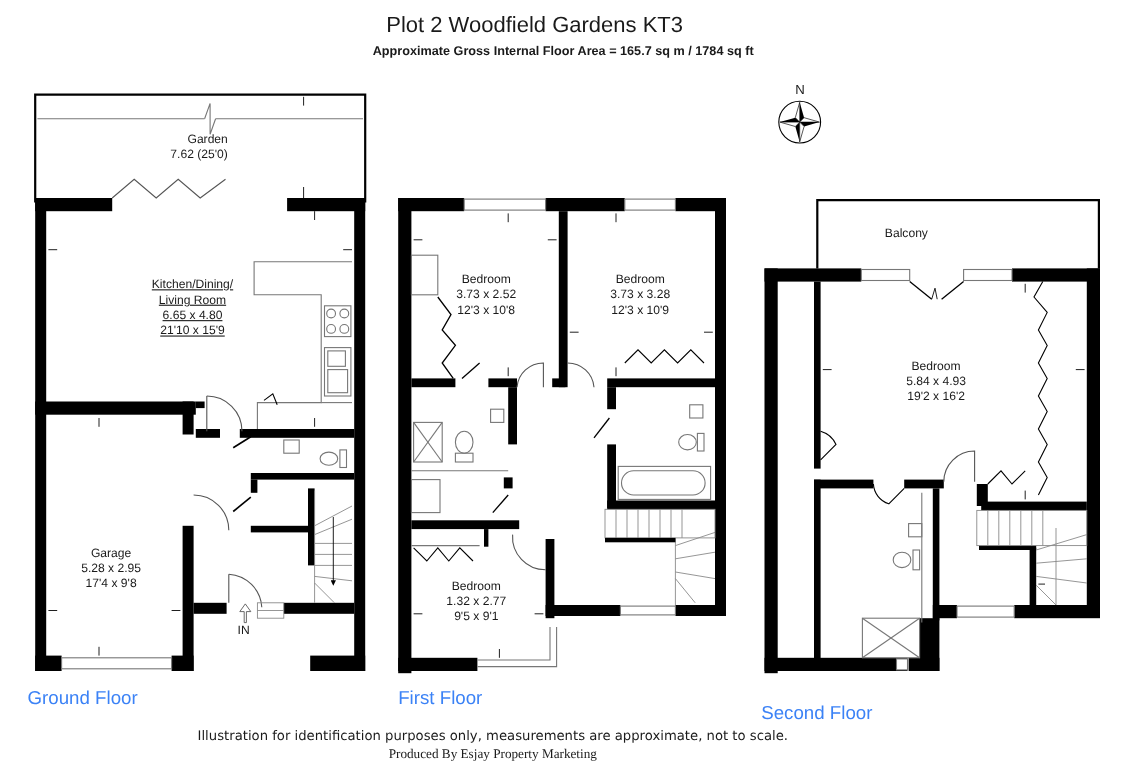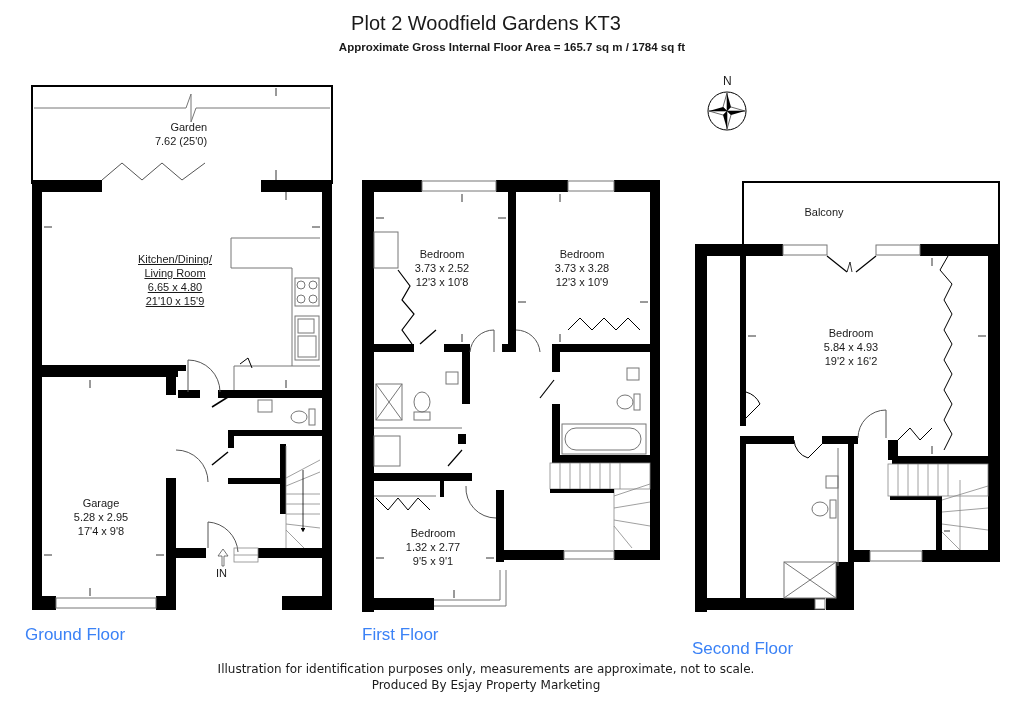--- a/index.html
+++ b/index.html
@@ -1,21 +1,21 @@
 <!DOCTYPE html>
 <html><head>
 <meta charset="utf-8">
 <style>
   html, body { margin:0; padding:0; background:#ffffff; }
   body { width:1024px; height:706px; position:relative; overflow:hidden; font-family:"Liberation Sans", sans-serif; color:#1a1a1a; }
   .title { position:absolute; left:0; width:972px; top:12px; text-align:center; font-size:20px; color:#1a1a1a; }
   .subtitle { position:absolute; left:0; width:1024px; top:41px; text-align:center; font-size:11.5px; font-weight:bold; color:#1a1a1a; }
   .plan { position:absolute; left:0; top:0; }
   .floor-label { position:absolute; font-size:17px; color:#3b82f6; }
-  .footer { position:absolute; left:0; width:896px; text-align:center; font-size:12px; color:#1a1a1a; font-family:"DejaVu Sans", sans-serif;margin-left:38px; }
+  .footer { position:absolute; left:0; width:896px; text-align:center; font-size:12px; color:#1a1a1a; font-family:"DejaVu Sans", sans-serif; }
   .room-label { position:absolute; text-align:center; font-size:11px; line-height:14px; color:#1a1a1a; transform:translateX(-50%); white-space:nowrap; }
   .compass-n { position:absolute; font-size:12px; color:#1a1a1a; }
   .in-label { position:absolute; font-size:11px; color:#1a1a1a; }
 </style>
 </head>
 <body>
 
 <div class="title">Plot 2 Woodfield Gardens KT3</div>
 <div class="subtitle">Approximate Gross Internal Floor Area = 165.7 sq m / 1784 sq ft</div>
 
@@ -349,13 +349,13 @@
   <div>Bedroom</div>
   <div>5.84 x 4.93</div>
   <div>19'2 x 16'2</div>
 </div>
 
 <div class="floor-label" style="left:25px;top:625px;">Ground Floor</div>
 <div class="floor-label" style="left:362px;top:625px;">First Floor</div>
 <div class="floor-label" style="left:692px;top:625px;margin-top:14px;">Second Floor</div>
 
 <div class="footer" style="top:662px;">Illustration for identification purposes only, measurements are approximate, not to scale.</div>
-<div class="footer" style="top:678px;">Produced By Esjay Property Marketing</div>
+<div class="footer" style="top:678px;font-family:Liberation Serif, serif;">Produced By Esjay Property Marketing</div>
 
 </body></html>

